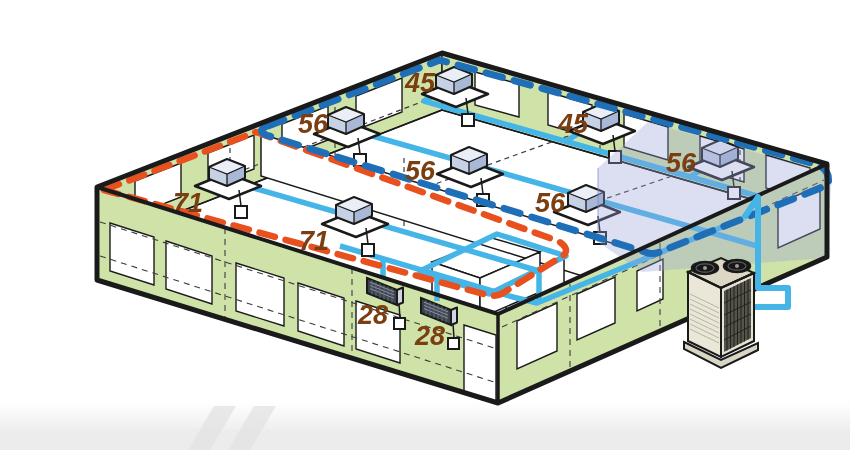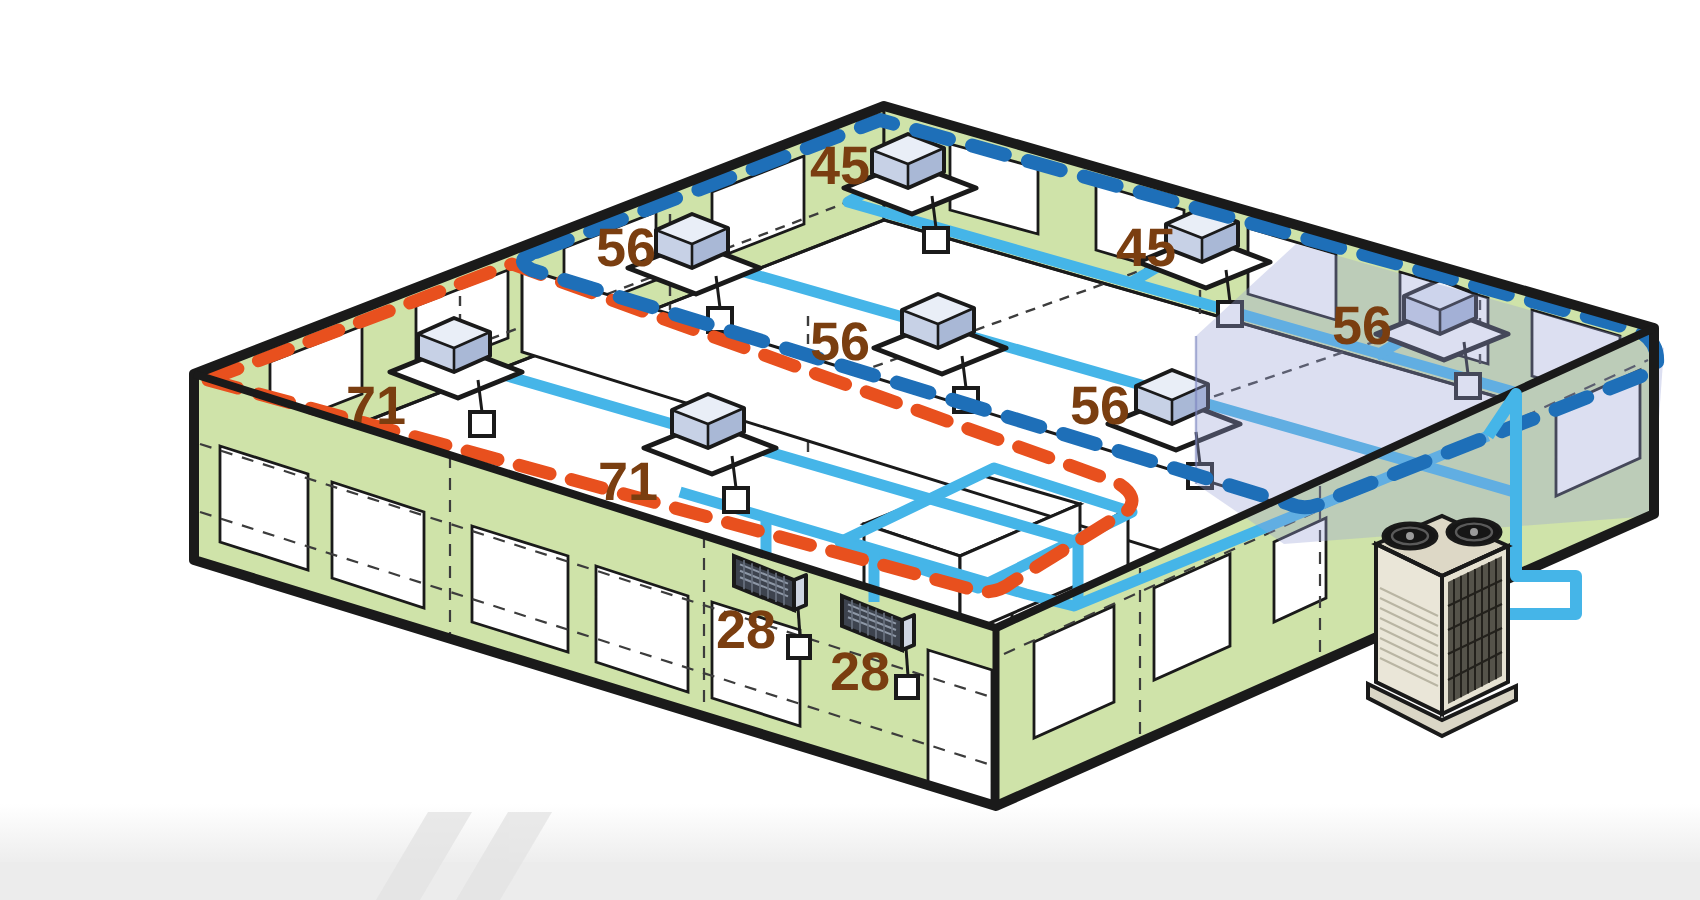--- a/index.html
+++ b/index.html
@@ -1,17 +1,17 @@
 <!DOCTYPE html>
 <html><head>
 <meta charset="utf-8">
 <style>
   html,body{margin:0;padding:0;background:#fff;}
   #stage{position:relative;width:850px;height:450px;overflow:hidden;background:#ffffff;
-         font-family:"Liberation Sans", sans-serif;}
+         font-family:"Liberation Sans", sans-serif;font-style:italic;}
   svg{display:block}
   .cap-label{font-family:"Liberation Sans", sans-serif;font-weight:bold;font-size:27px;fill:#7a3e10;}
 </style>
 </head>
 <body>
 
 <div id="stage">
 <svg width="850" height="450" viewBox="0 0 850 450">
   <defs>
     <linearGradient id="fade" x1="0" y1="0" x2="0" y2="1">

